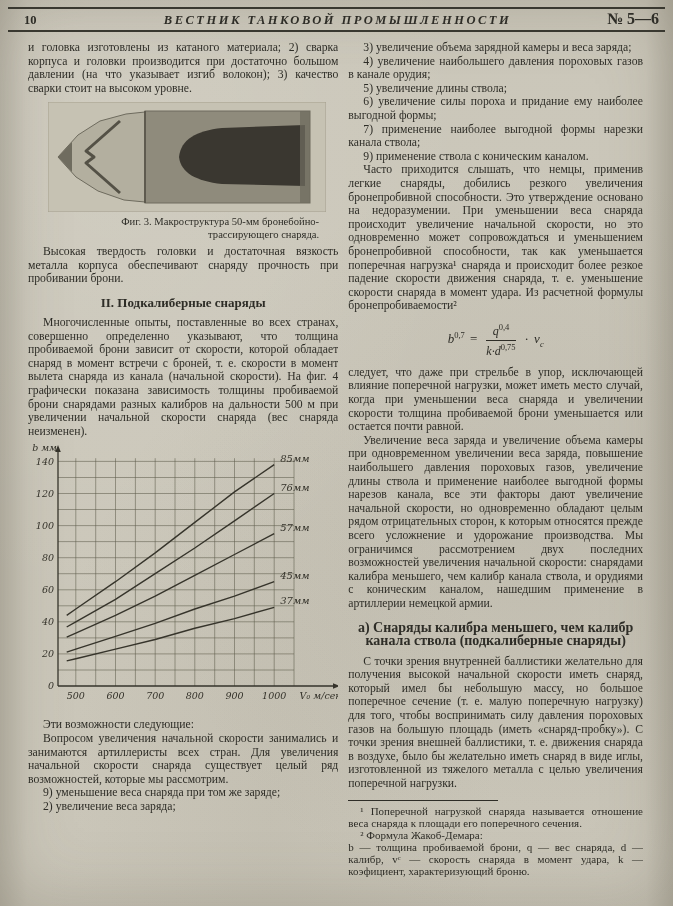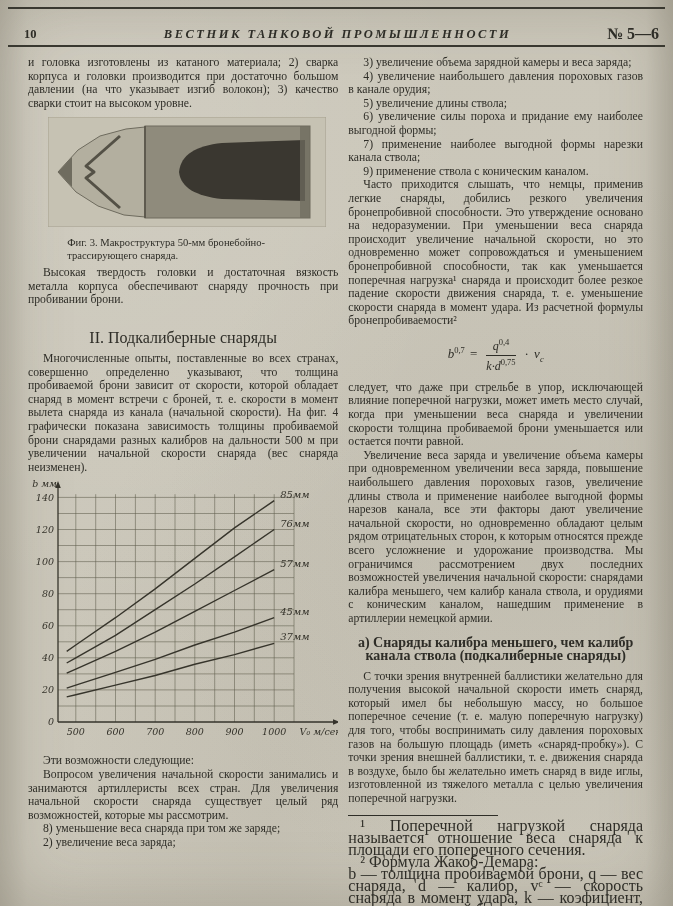--- a/index.html
+++ b/index.html
@@ -9,55 +9,55 @@
     background-image:
       radial-gradient(ellipse at 18% 15%, rgba(255,255,250,0.10), transparent 45%),
       radial-gradient(ellipse at 80% 60%, rgba(110,104,88,0.10), transparent 50%),
       radial-gradient(ellipse at 40% 90%, rgba(110,104,88,0.08), transparent 40%),
       linear-gradient(90deg, rgba(95,90,75,0.16), rgba(95,90,75,0.02) 4%, rgba(95,90,75,0.02) 96%, rgba(95,90,75,0.18));
     box-shadow: inset 0 0 70px rgba(85,80,62,0.28);
     font-family:"Liberation Serif","DejaVu Serif",serif;
     color:#2e2d27;
   }
   header.runhead{
-    display:flex;align-items:center;
+    display:flex;align-items:flex-end;
     margin:7px 8px 0 8px;
     border-top:2px solid #393830;border-bottom:2px solid #393830;
-    padding:16px 0 2px 0;
+    padding:1px 0 2px 0;
   }
   .pagenum{width:70px;padding-left:16px;font-weight:bold;font-size:12.5px;}
   .jtitle{flex:1;text-align:center;font-weight:bold;font-style:italic;font-size:12.5px;letter-spacing:2.5px;}
   .issue{width:78px;text-align:right;padding-right:6px;font-weight:bold;font-size:16px;}
   .cols{display:flex;padding:9px 30px 0 28px;gap:10px;height:868px;}
   .col{overflow:hidden;}
   .col.left{width:318px;}
   .col.right{width:302px;}
   p{margin:0;text-align:justify;text-indent:15px;font-size:11.7px;line-height:13.6px;}
   p.noind{text-indent:0;}
-  h2.sec{font-size:16px;text-align:center;font-weight:normal;margin:22px 0 5px 0;}
+  h2.sec{font-size:13px;text-align:center;font-weight:bold;margin:9px 0 5px 0;}
   h3.sub{font-size:14px;text-align:center;font-weight:bold;margin:10px 6px 7px 6px;line-height:13.5px;}
   figure{margin:7px 0 4px 0;}
   figure.photo{margin-left:20px;}
-  figcaption{font-size:10.6px;line-height:12.4px;text-align:left;margin-top:6px;}
+  figcaption{font-size:10.6px;line-height:12.4px;text-align:right;}
   .capmain{max-width:252px;margin:0 auto;}
   .capnote{font-size:9.2px;margin-top:1px;}
   .chartwrap{margin:4px 0 0 0;}
   svg text.tick{font:italic 9.5px "DejaVu Serif",serif;fill:#34322a;}
   svg text.clabel{font:italic 10px "DejaVu Serif",serif;fill:#34322a;}
   .formula{text-align:center;margin:9px 0 7px 0;font-size:13px;}
   .formula .it{font-style:italic;}
   .formula sup{font-size:8.5px;}
   .formula sub{font-size:8.5px;font-style:italic;}
   .frac{display:inline-block;vertical-align:middle;text-align:center;font-size:12px;margin:0 3px;}
   .frac .num{display:block;border-bottom:1px solid #2e2d27;padding:0 7px 1px 7px;}
   .frac .den{display:block;padding-top:1px;}
   .dot{margin:0 2px;}
   .footnotes{margin-top:9px;}
   .fnrule{width:150px;border-top:1.5px solid #2e2d27;margin-bottom:4px;}
-  p.fn{font-size:16px;line-height:12.1px;text-indent:12px;}
+  p.fn{font-size:11px;line-height:12.1px;text-indent:12px;}
   p.fn.noind{text-indent:0;}
 </style>
 </head>
 <body>
 
 <div class="page">
 
   <header class="runhead">
     <span class="pagenum">10</span>
     <span class="jtitle">ВЕСТНИК ТАНКОВОЙ ПРОМЫШЛЕННОСТИ</span>
@@ -147,21 +147,21 @@
             <text x="252.2" y="88.6" class="clabel">57мм</text>
             <path d="M38.7,210.1 L47.8,207.1 L87.5,194.3 L127.2,181.4 L166.8,167.0 L206.5,154.2 L246.2,139.7" fill="none" stroke="#36342b" stroke-width="1.4"></path>
             <text x="252.2" y="136.7" class="clabel">45мм</text>
             <path d="M38.7,218.9 L47.8,216.7 L87.5,207.1 L127.2,197.5 L166.8,186.3 L206.5,176.6 L246.2,165.4" fill="none" stroke="#36342b" stroke-width="1.4"></path>
             <text x="252.2" y="162.4" class="clabel">37мм</text>
           </svg>
       </figure>
 
       <p>Эти возможности следующие:</p>
       <p>Вопросом увеличения начальной скорости занимались и занимаются артиллеристы всех стран. Для увеличения начальной скорости снаряда существует целый ряд возможностей, которые мы рассмотрим.</p>
-      <p class="li">8) уменьшение веса снаряда при том же заряде;</p>
+      <p class="li">9) уменьшение веса снаряда при том же заряде;</p>
       <p class="li">2) увеличение веса заряда;</p>
     </div>
 
     <div class="col right">
       <p class="li">3) увеличение объема зарядной камеры и веса заряда;</p>
       <p class="li">4) увеличение наибольшего давления пороховых газов в канале орудия;</p>
       <p class="li">5) увеличение длины ствола;</p>
       <p class="li">6) увеличение силы пороха и придание ему наиболее выгодной формы;</p>
       <p class="li">7) применение наиболее выгодной формы нарезки канала ствола;</p>
       <p class="li">9) применение ствола с коническим каналом.</p>

